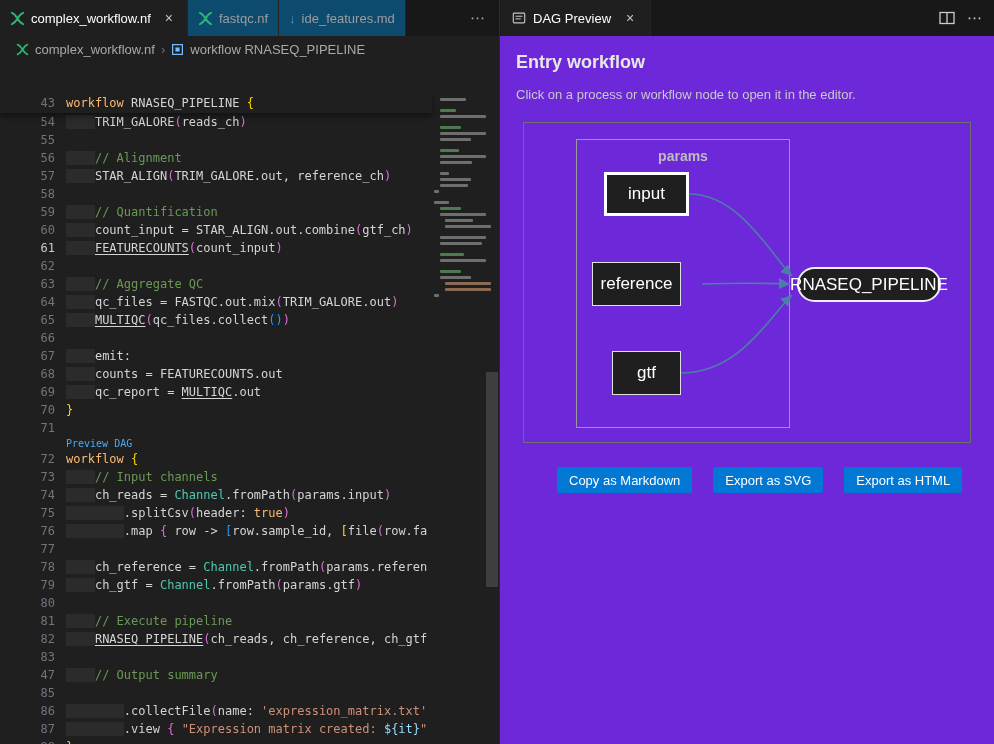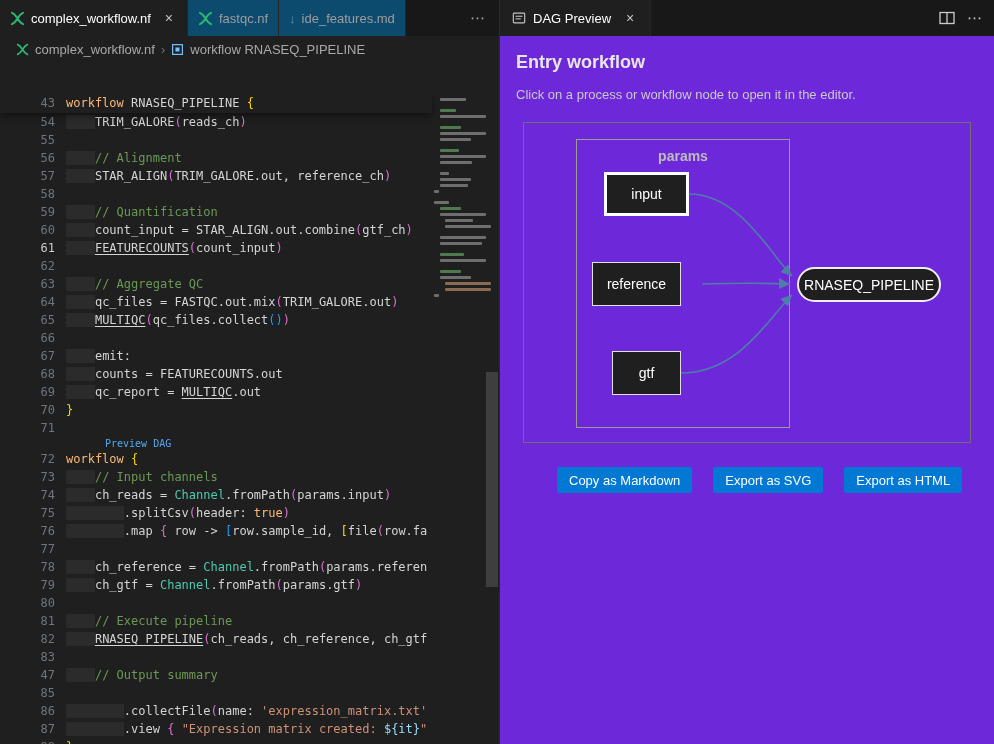--- a/index.html
+++ b/index.html
@@ -28,21 +28,21 @@
   
   .editor { position:relative; flex:1; overflow:hidden; font-family:"DejaVu Sans Mono", monospace; font-size:12px;margin-top:32px; }
   .sticky { position:absolute; top:0; left:0; right:67px; height:19px; line-height:19px; background:#1f1f1f;
             box-shadow:0 3px 6px rgba(0,0,0,0.45); z-index:5; display:flex; white-space:pre; cursor:pointer; }
   .code-area { position:absolute; top:19px; left:0; right:0; bottom:0; overflow:hidden; }
   .code-line { display:flex; height:18px; line-height:18px; white-space:pre; }
   .num { width:55px; flex:none; text-align:right; color:#6e7681; }
   .num.active { color:#cccccc; }
   .lc { margin-left:11px; }
   .lead { background:rgba(255,255,255,0.055); }
-  .lens-row { height:13px; line-height:13px;padding-left:39px; }
+  .lens-row { height:13px; line-height:13px; }
   .lens { margin-left:11px; font-size:10px; color:#4fa8f0; cursor:pointer; }
 
   .tok-kw{color:#fdba74} .tok-id{color:#d4d4d4} .tok-cm{color:#6a9955} .tok-str{color:#ce9178}
   .tok-typ{color:#4ec9b0} .tok-b1{color:#ffd700} .tok-b2{color:#da70d6} .tok-b3{color:#179fff}
   .tok-var{color:#9cdcfe}
   .tok-lnk{color:#d4d4d4; text-decoration:underline; text-underline-offset:2px;}
 
   .minimap { position:absolute; top:0; right:14px; width:53px; bottom:0; background:#1f1f1f; z-index:4; padding-top:3px; }
   .minimap .mrow { height:5px; }
   .minimap .mbar { height:2.5px; margin-top:1px; border-radius:1px; }
@@ -59,21 +59,21 @@
   .panel-body { flex:1; padding:14px 16px; overflow:hidden; }
   .heading { font-size:18px; font-weight:bold; color:#e7e7e7; margin:2px 0 14px; }
   .desc { font-size:13px; color:#c9c9c9; margin:0 0 20px; }
 
   .diagram { position:relative; width:448px; height:321px; border:1px solid #6f6f6f; margin:0 auto; }
   .edges { position:absolute; left:0; top:0; z-index:1; }
   .edge { stroke:var(--edge); stroke-width:1.6; fill:none; }
   .arrowhead { fill:var(--edge); }
   .group-box { position:absolute; left:36px; top:16px; width:214px; height:289px; border:1px solid #9a9a9a; z-index:0;margin-left:16px; }
   .group-label { position:absolute; top:8px; left:0; right:0; text-align:center; color:#bdbdbd; font-size:14px; font-weight:bold; }
-  .node { position:absolute; z-index:2; background:#1f1f1f; color:#ffffff; font-size:14px;
+  .node { position:absolute; z-index:2; background:#1f1f1f; color:#ffffff; font-size:17px;
           display:flex; align-items:center; justify-content:center; cursor:pointer; }
   .n-input     { left:80px;  top:49px;  width:85px;  height:44px; border:3px solid #ffffff; }
   .n-reference { left:68px;  top:139px; width:89px; height:44px; border:1.5px solid #e0e0e0; }
   .n-gtf       { left:88px;  top:228px; width:69px;  height:44px; border:1.5px solid #e0e0e0; }
   .n-main      { left:273px; top:144px; width:144px; height:35px; border:2px solid #efefef; border-radius:17.5px; }
 
   .btn-row { display:flex; gap:21px; margin:24px 0 0 41px; }
   .btn { background:var(--btn); color:#ffffff; border:none; height:26px; padding:0 12px;
          font-size:13px; font-family:"Liberation Sans", sans-serif; border-radius:2px; cursor:pointer; }
 </style>

